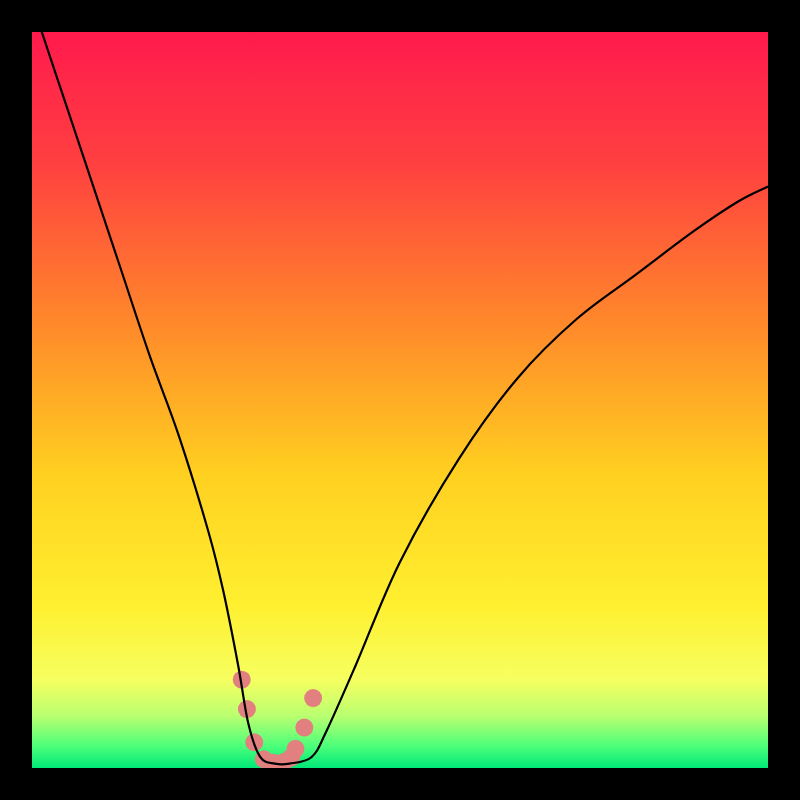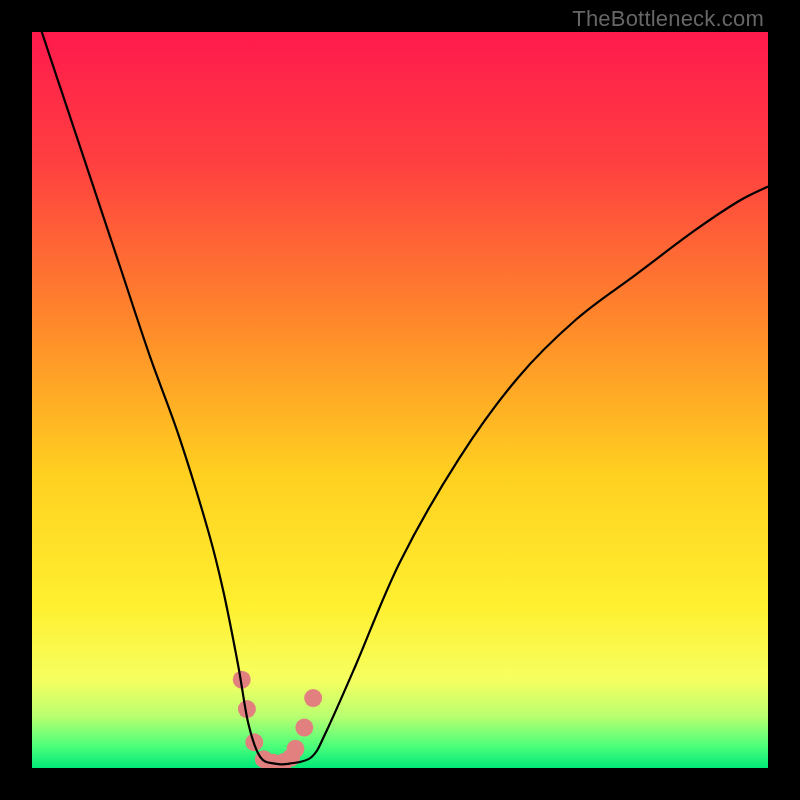--- a/index.html
+++ b/index.html
@@ -33,21 +33,20 @@
     font-weight: 500;
     letter-spacing: 0.2px;
   }
   svg { display: block; }
 </style>
 </head>
 <body>
 
 <div class="frame">
 
-  <div class="watermark">TheBottleneck.com</div>
 
   <div class="plot-area">
     <svg id="chart-svg" width="736" height="736" viewBox="0 0 736 736">
       <defs>
         <linearGradient id="bg-grad" x1="0" y1="0" x2="0" y2="1">
             <stop offset="0%" stop-color="#ff1a4d"></stop>
             <stop offset="18%" stop-color="#ff4040"></stop>
             <stop offset="40%" stop-color="#ff8a2a"></stop>
             <stop offset="60%" stop-color="#ffd020"></stop>
             <stop offset="78%" stop-color="#fff030"></stop>

